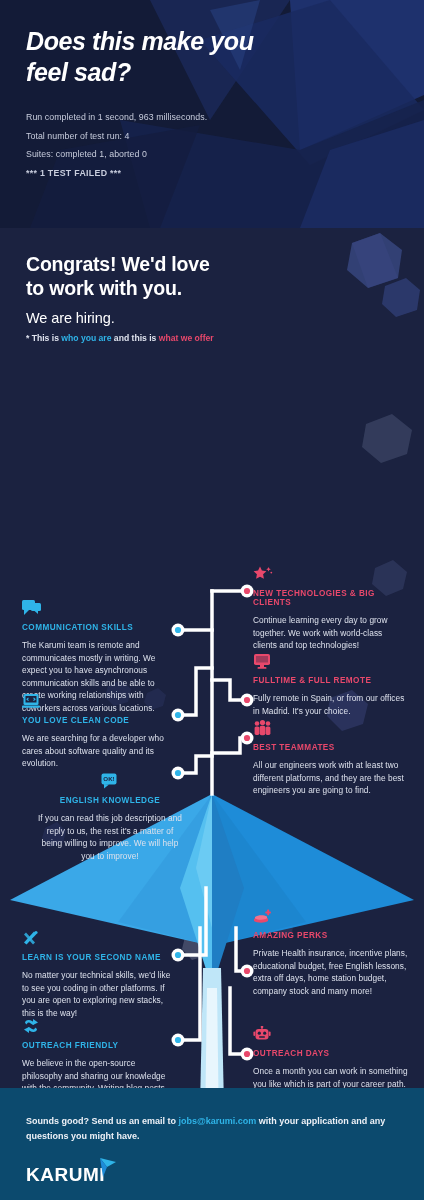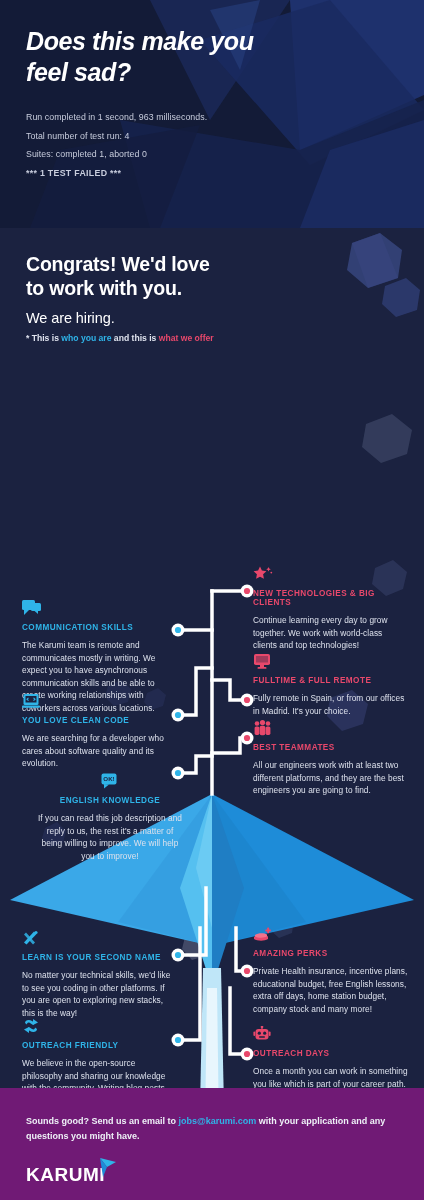--- a/index.html
+++ b/index.html
@@ -58,21 +58,21 @@
   }
   .card .body {
     font-size:8.3px; line-height:1.52; color:#dde1ec; letter-spacing:0.05px;
   }
   .card.left .ttl { color:#2fb4e8; }
   .card.right .ttl { color:#e8486b; }
 
   
   .footer {
     position:absolute; left:0; bottom:0; width:424px; height:112px;
-    background:#701a75; z-index:20; padding:26px 26px 4px 26px;
+    background:#0c4a6e; z-index:20; padding:26px 26px 4px 26px;
   }
   .footer .msg { font-size:9px; line-height:1.7; color:#eef1f7; font-weight:bold; }
   .footer .msg a { color:#2fb4e8; text-decoration:none; }
   .logo-row { margin-top:20px; display:flex; align-items:flex-start; }
   .logo-word {
     color:#fff; font-size:19px; font-weight:bold; letter-spacing:0.5px; line-height:1;
   }
   .logo-mark { margin-left:-7px; margin-top:-7px; }
 </style>
 </head>
@@ -331,21 +331,21 @@
             <circle cx="15" cy="3.5" r="2.3" fill="#e8486b"></circle>
             <rect x="12.6" y="6.4" width="4.8" height="8.5" rx="1.6" fill="#e8486b"></rect>
             <circle cx="9.5" cy="2.6" r="2.6" fill="#e8486b"></circle>
             <rect x="6.7" y="5.8" width="5.6" height="9.5" rx="1.8" fill="#e8486b"></rect>
           </svg>
       </span>
       <div class="ttl">BEST TEAMMATES</div>
       <div class="body">All our engineers work with at least two different platforms, and they are the best engineers you are going to find.</div>
     </div>
 
-    <div class="card right" style="left:253px; top:698px; width:158px;">
+    <div class="card right" style="left:253px; top:680px; width:158px;">
       <span class="ico">
         <svg width="19" height="16" viewBox="0 0 19 16">
             <path d="M1,11 C4,8.5 11,8.5 15,10.5 L15,13 C11,15.5 4,15 1,13 Z" fill="#e8486b"></path>
             <path d="M2,9 C5,6.8 11,6.8 14,8.6 L14,10.2 C11,12.2 5,12 2,10.4 Z" fill="#f3728d"></path>
             <rect x="14.2" y="1.6" width="1.9" height="5.6" rx="0.6" fill="#e8486b"></rect>
             <rect x="12.3" y="3.5" width="5.6" height="1.9" rx="0.6" fill="#e8486b"></rect>
           </svg>
       </span>
       <div class="ttl">AMAZING PERKS</div>
       <div class="body">Private Health insurance, incentive plans, educational budget, free English lessons, extra off days, home station budget, company stock and many more!</div>

